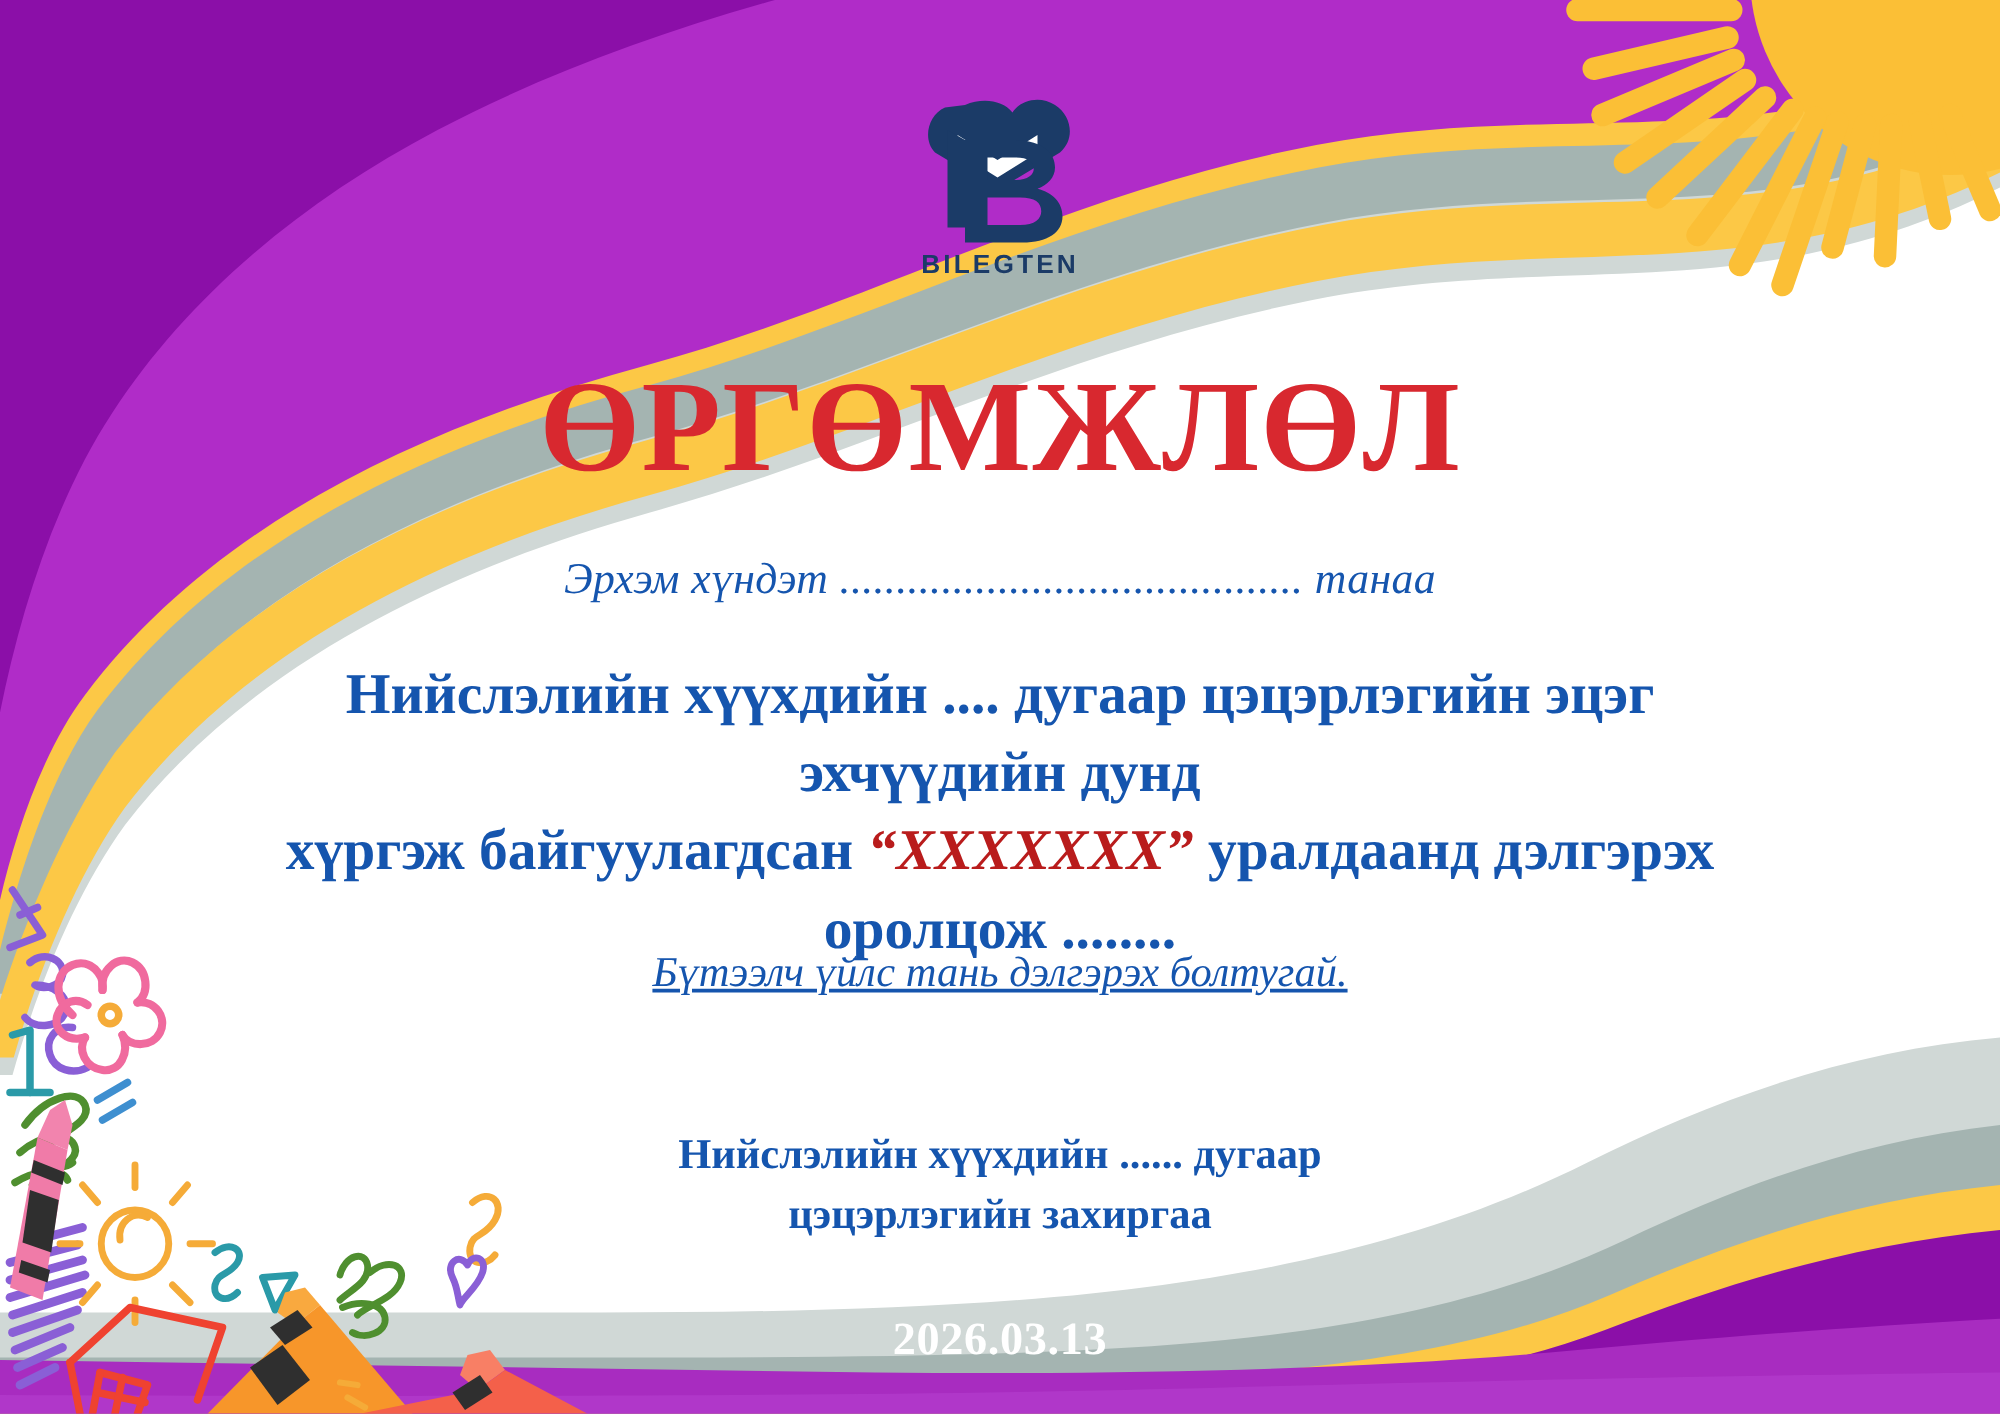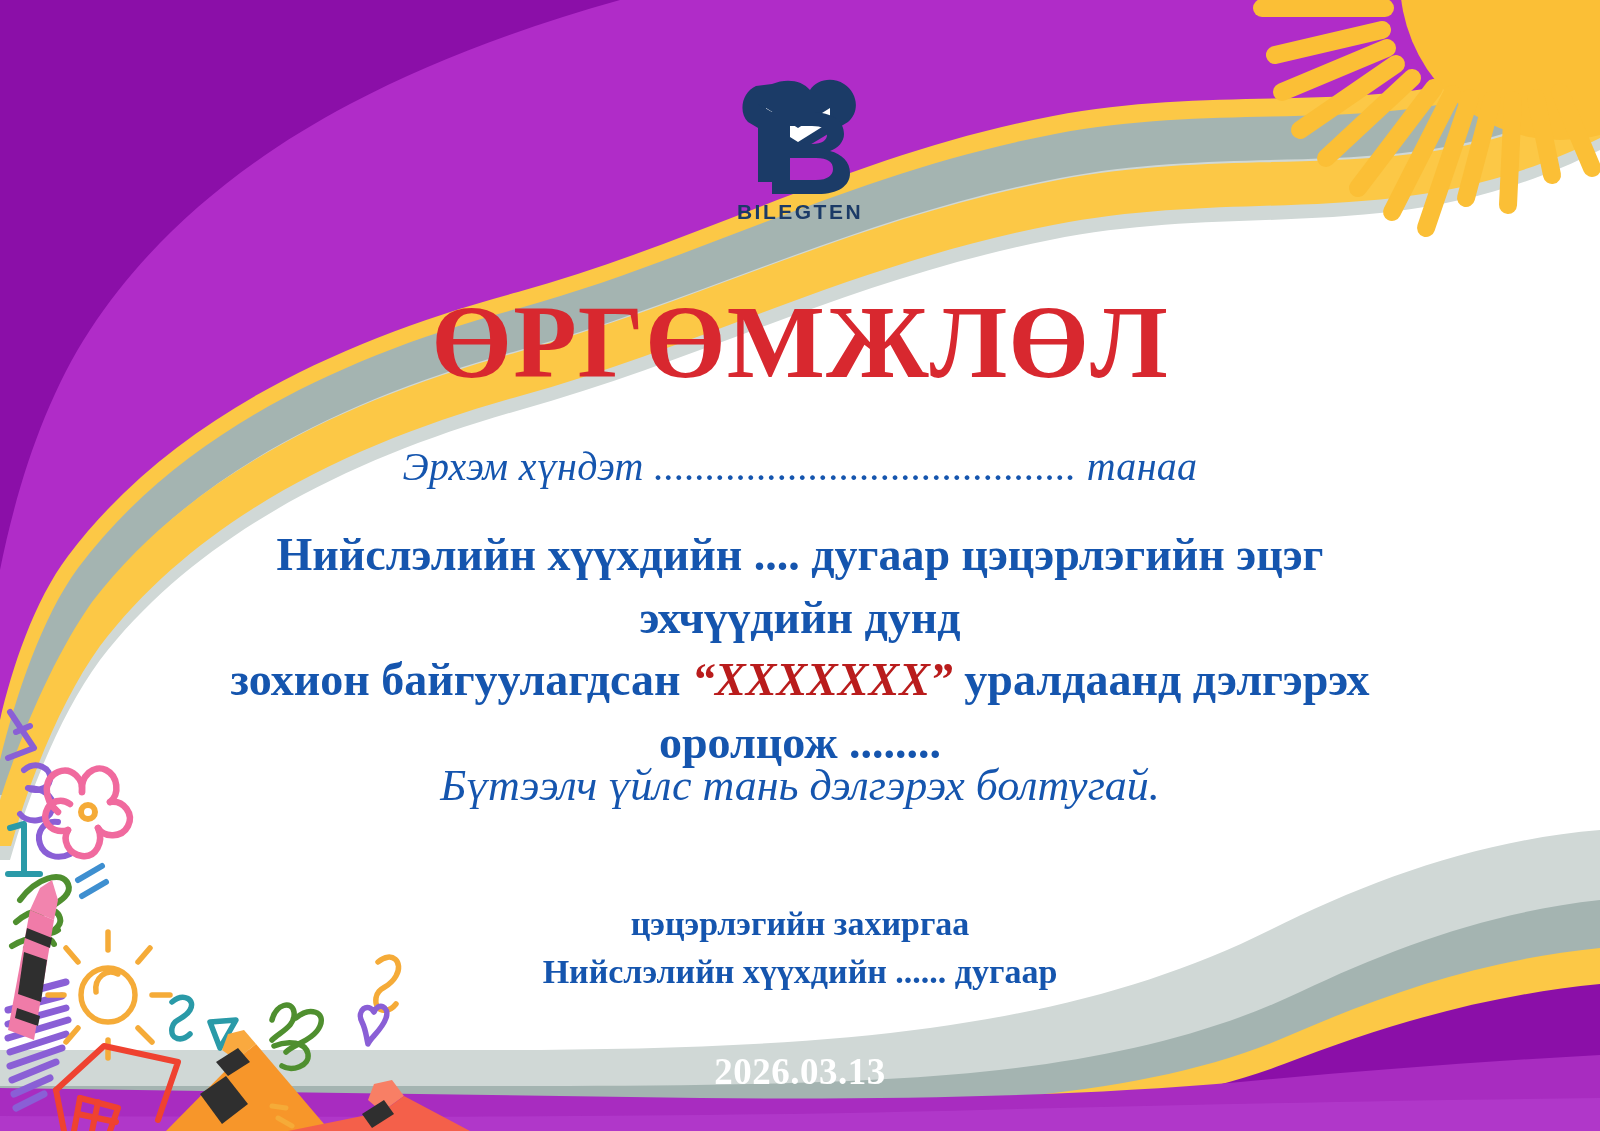--- a/index.html
+++ b/index.html
@@ -51,21 +51,21 @@
     color: #d8282f;
     letter-spacing: 1px;
   }
   
   #salutation {
     position: absolute;
     left: 0; right: 0;
     top: 443px;
     text-align: center;
     font-style: italic;
-    font-size: 40px;
+    font-size: 35px;
     color: #1555ae;
     letter-spacing: 0.3px;
   }
   
   #body-text {
     position: absolute;
     left: 180px;
     width: 1240px;
     top: 524px;
     text-align: center;
@@ -75,22 +75,23 @@
     color: #1555ae;
   }
   #body-text .hl { color: #b91c1c; font-style: italic; }
   
   #wish {
     position: absolute;
     left: 0; right: 0;
     top: 760px;
     text-align: center;
     font-style: italic;
-    font-size: 44px;
+    font-size: 34px;
     color: #1555ae;
+    text-decoration: underline;
   }
   
   #signature {
     position: absolute;
     left: 0; right: 0;
     top: 900px;
     text-align: center;
     font-weight: bold;
     font-size: 34px;
     line-height: 1.42;
@@ -284,25 +285,25 @@
     </svg>
     <div id="logo-word">BILEGTEN</div>
   </div>
 
   <div id="title">ӨРГӨМЖЛӨЛ</div>
 
   <div id="salutation">Эрхэм хүндэт ......................................... танаа</div>
 
   <div id="body-text">
     <div>Нийслэлийн хүүхдийн .... дугаар цэцэрлэгийн эцэг эхчүүдийн дунд</div>
-    <div><span>зохион байгуулагдсан </span><span class="hl">“ХХХХХХХ”</span><span> уралдаанд дэлгэрэх оролцож ........</span></div>
+    <div><span>хүргэж байгуулагдсан </span><span class="hl">“ХХХХХХХ”</span><span> уралдаанд дэлгэрэх оролцож ........</span></div>
   </div>
 
   <div id="wish">Бүтээлч үйлс тань дэлгэрэх болтугай.</div>
 
   <div id="signature">
+    <div>Нийслэлийн хүүхдийн ...... дугаар</div>
     <div>цэцэрлэгийн захиргаа</div>
-    <div>Нийслэлийн хүүхдийн ...... дугаар</div>
   </div>
 
   <div id="date">2026.03.13</div>
 
 </div>
 
 </body></html>

